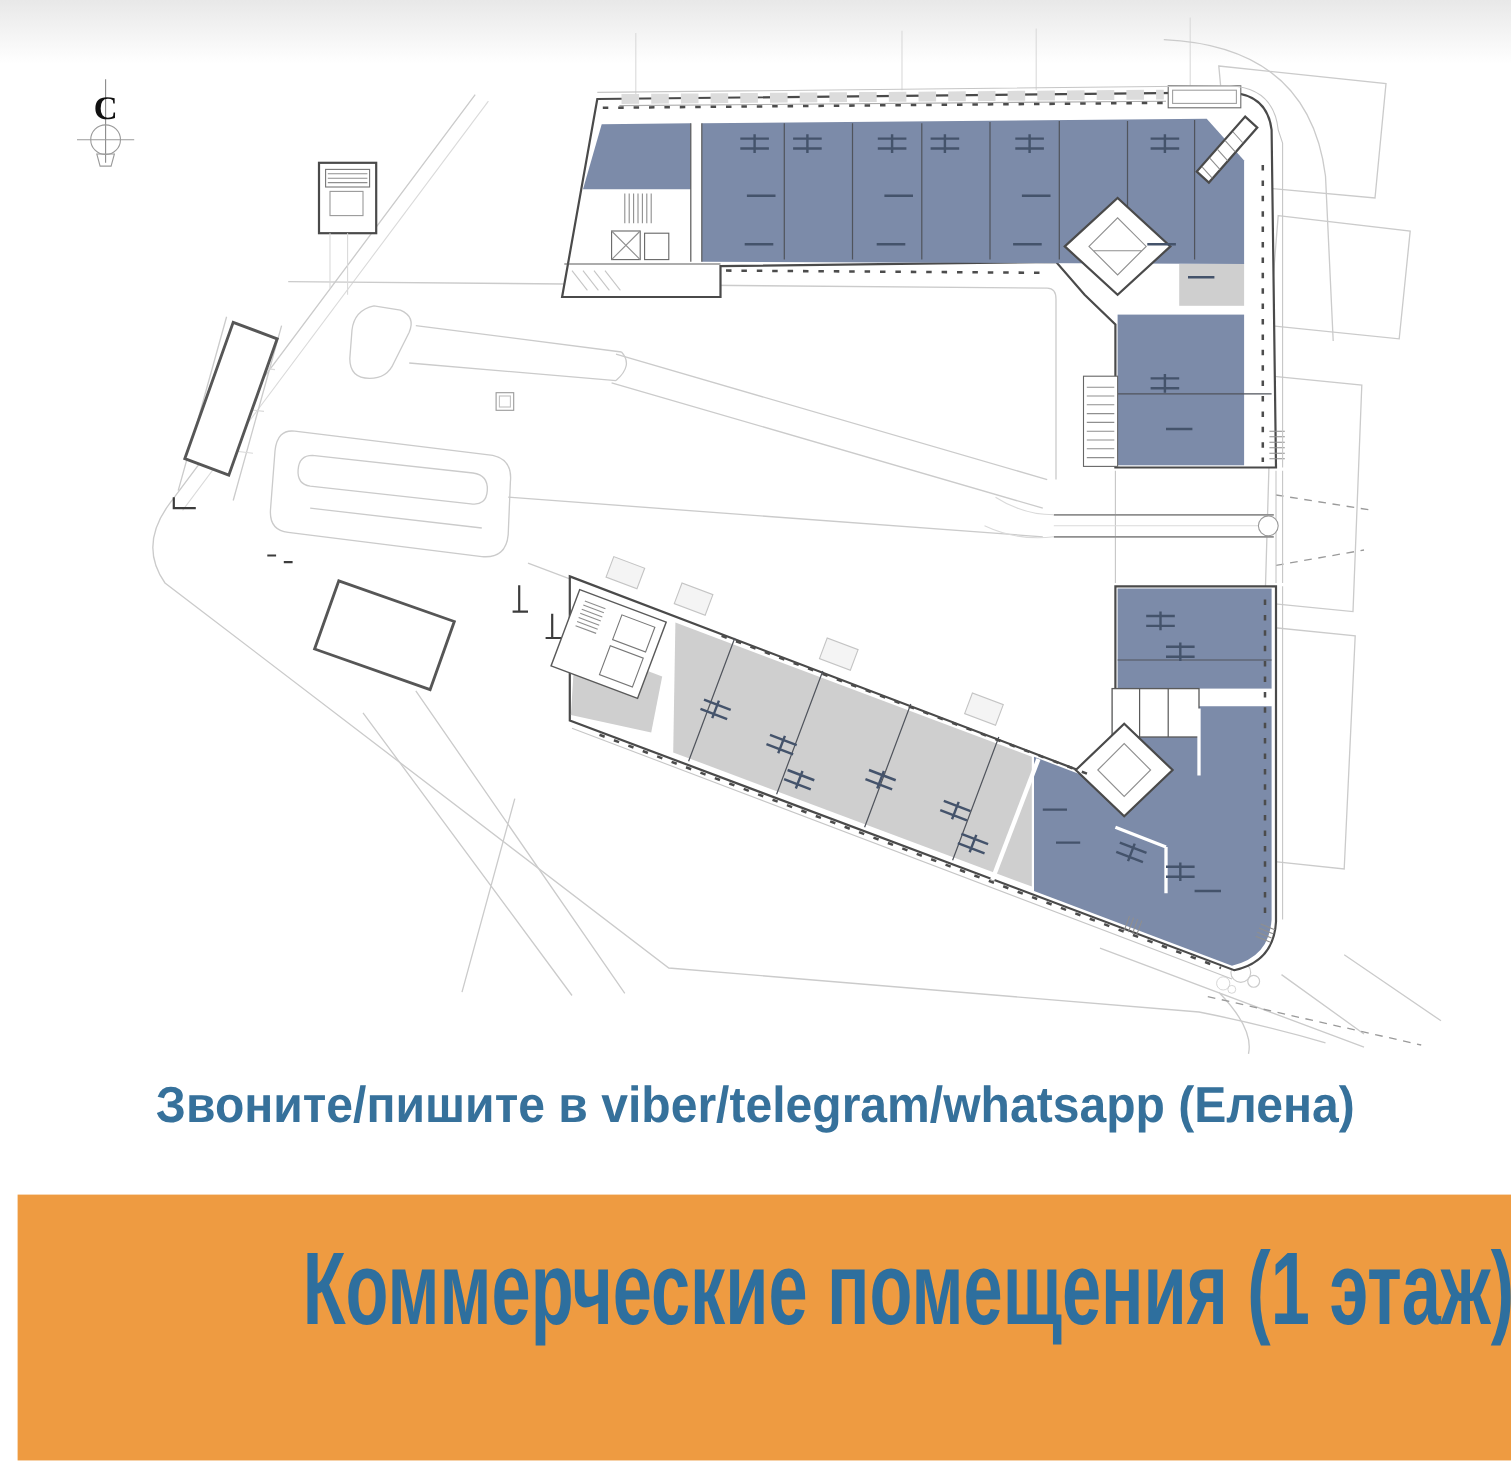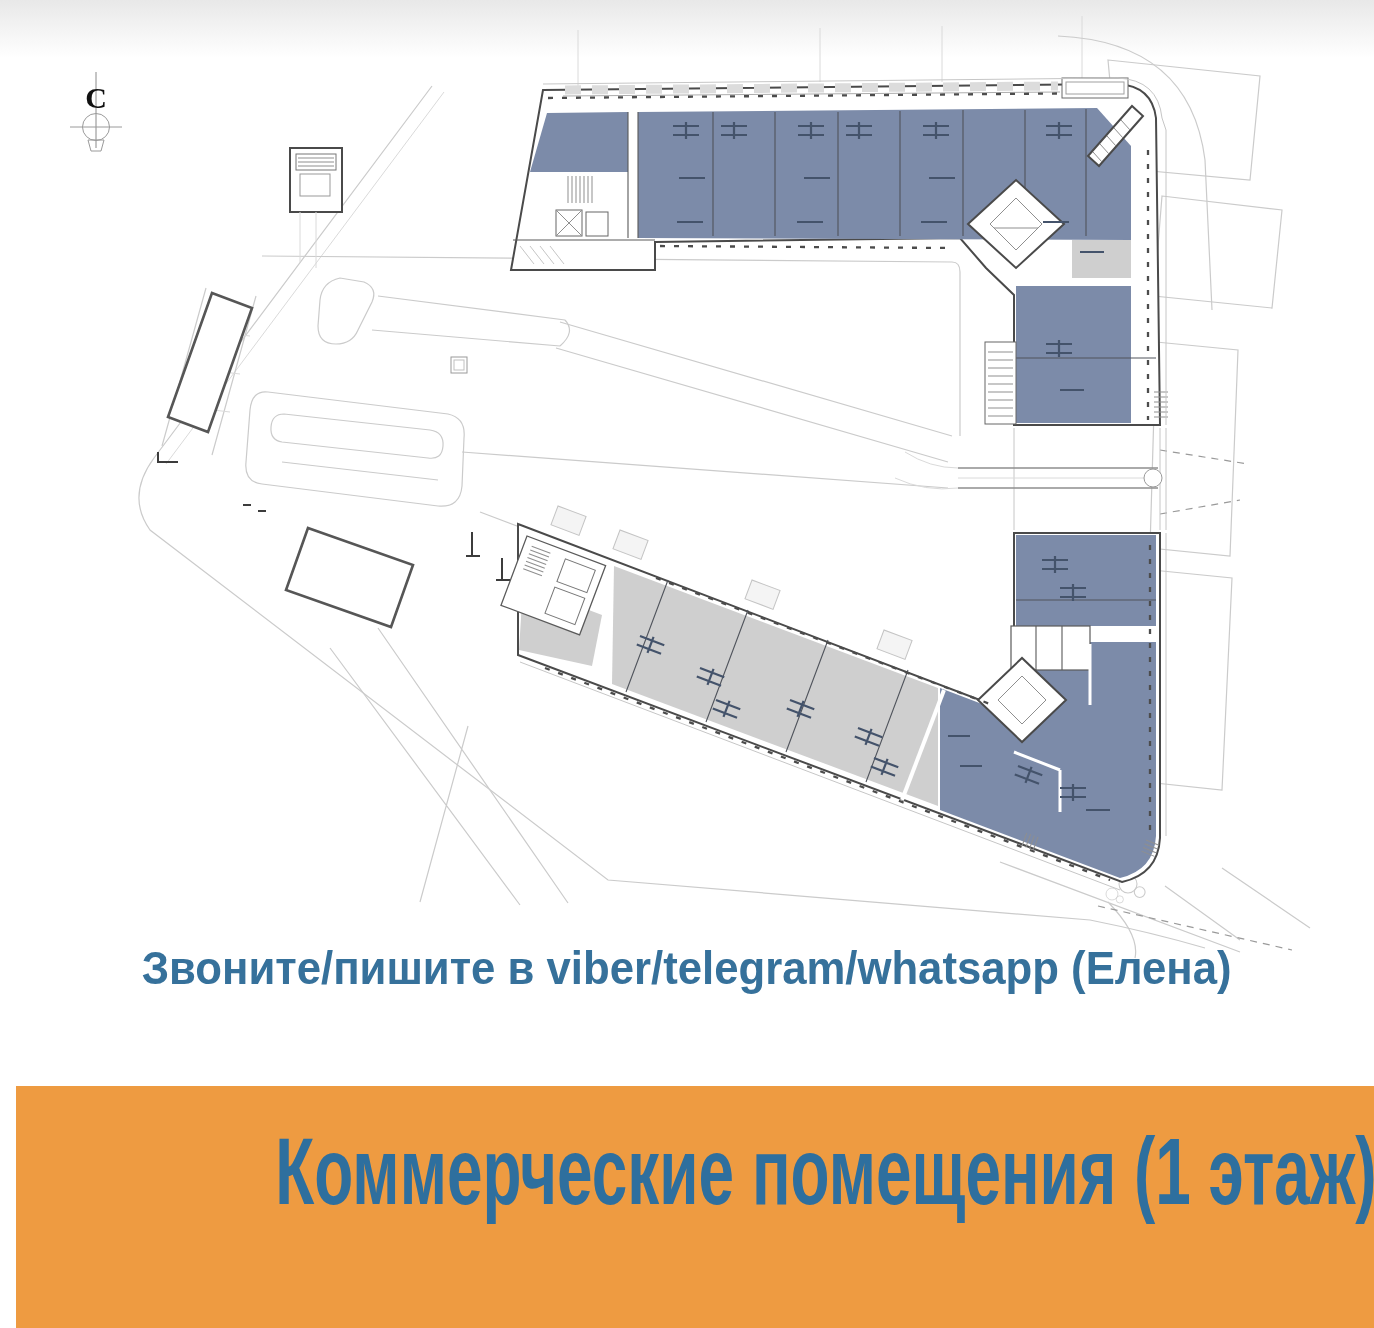--- a/index.html
+++ b/index.html
@@ -19,21 +19,21 @@
   .dash{stroke:#9a9a9a;stroke-width:1.2;stroke-dasharray:7 6;fill:none;}
   .win{stroke:#4c4c4c;stroke-width:2.3;stroke-dasharray:5 9;fill:none;}
   .balc{stroke:#dcdcdc;stroke-width:9;stroke-dasharray:16 11;fill:none;}
   .balc2{stroke:#adadad;stroke-width:1;fill:none;}
   .fur{stroke:#44536b;stroke-width:2.2;fill:none;}
   .rung{stroke:#8f8f8f;stroke-width:1;fill:none;}
   .lite{stroke:#c6c6c6;stroke-width:1;fill:none;}
   .court{stroke:#565656;stroke-width:2.6;fill:#fff;}
   .mark{stroke:#3c3c3c;stroke-width:2;fill:none;}
   .wht{fill:#fff;}
-  .contact{position:absolute;top:936px;left:0;width:100%;height:64px;text-align:center;}
+  .contact{position:absolute;top:972px;left:0;width:100%;height:64px;text-align:center;}
   .contact .inner{display:inline-block;font-weight:bold;font-size:46px;line-height:64px;
         color:var(--text-blue,#36719b);transform:scaleX(.95);transform-origin:center;white-space:nowrap;}
   .banner{position:absolute;top:1086px;left:16px;width:100%;height:242px;
         background:var(--accent-orange,#ee9b41);text-align:center;}
   .banner .inner{display:inline-block;margin-top:36px;font-weight:bold;font-size:94px;
         line-height:100px;color:var(--banner-text,#2e6f9e);transform:scaleX(.68);
         transform-origin:center;white-space:nowrap;}
 </style>
 </head>
 <body>

